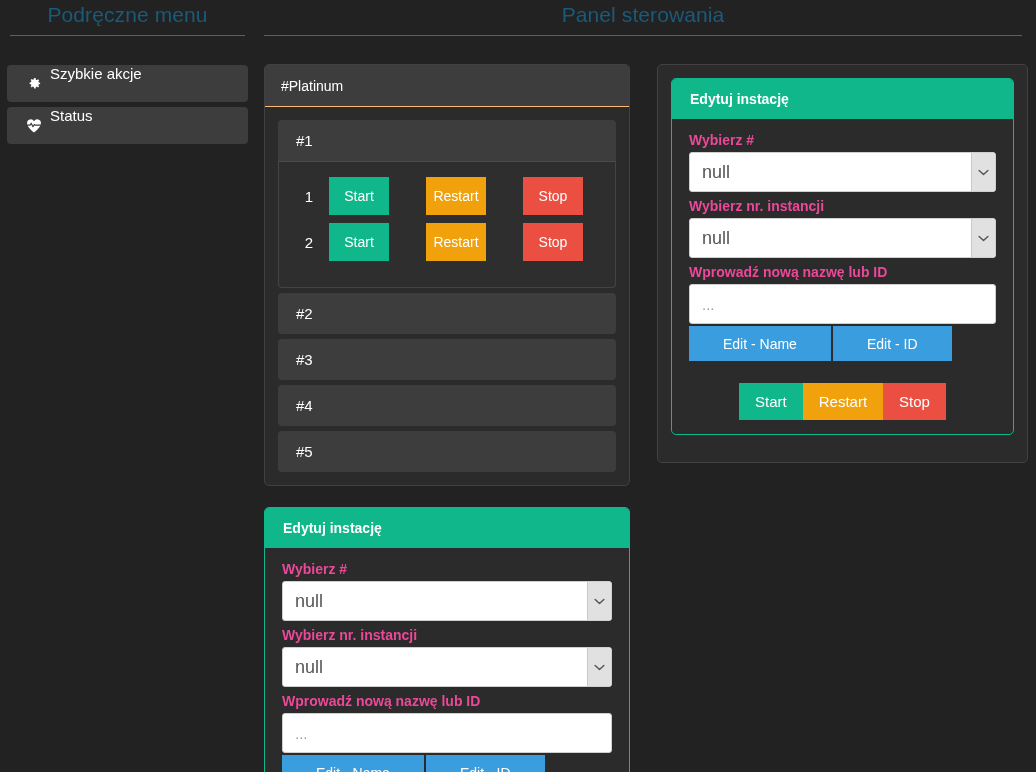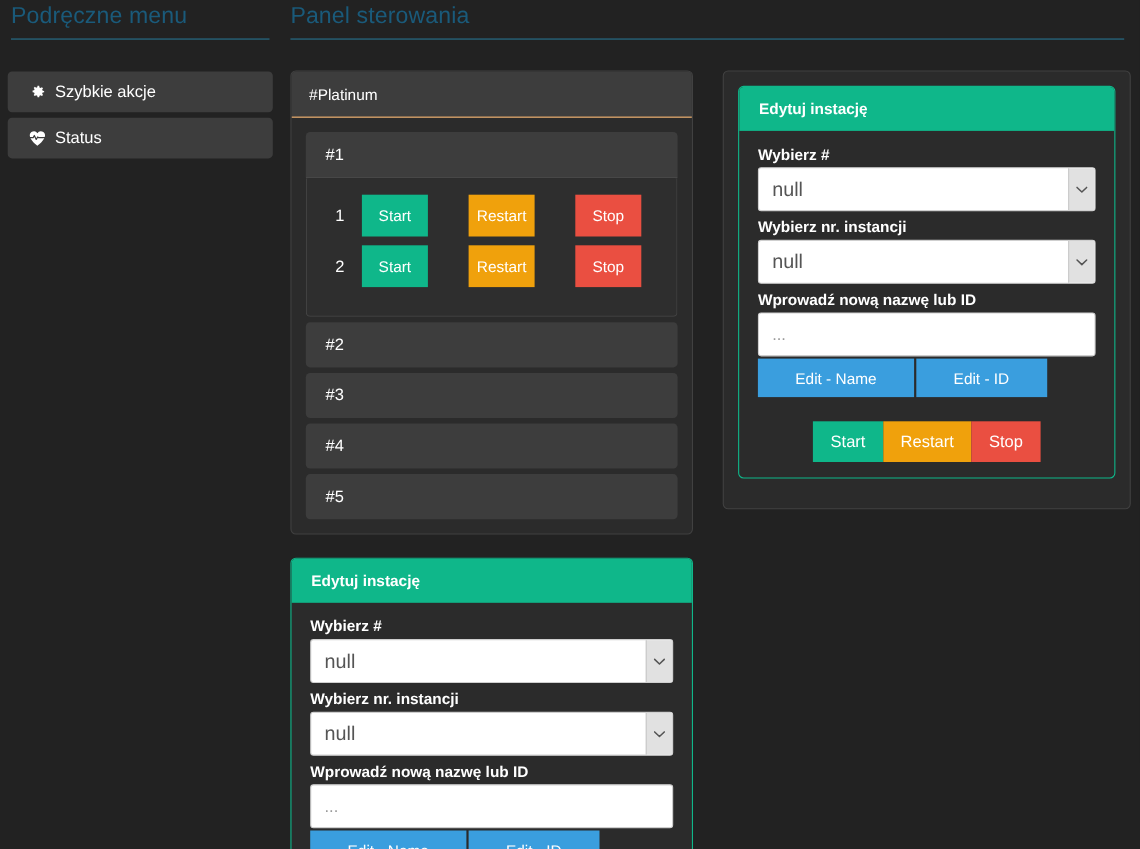--- a/index.html
+++ b/index.html
@@ -29,20 +29,21 @@
   .content {
     position: absolute;
     left: 255px; top: 0;
     width: 781px;
     height: 772px;
   }
 
   
   .section-head {
     padding: 0 10px;
+    text-align: center;
   }
   .section-title {
     color: #1a5a7a;
     font-size: 21px;
     font-weight: normal;
     line-height: 26px;
     padding-top: 2px;
     letter-spacing: .1px;
   }
   .section-rule {
@@ -52,21 +53,20 @@
   }
   .content .section-head { padding-left: 9px; padding-right: 14px; }
 
   
   .side-list {
     margin-top: 29px;
     padding: 0 7px;
   }
   .side-item {
     display: flex;
-    align-items: center;
     height: 37px;
     background: #3d3d3d;
     color: #ffffff;
     font-size: 15px;
     border-radius: 4px;
     padding-left: 18px;
     margin-bottom: 5px;
     cursor: pointer;
     user-select: none;
   }
@@ -175,21 +175,21 @@
   .edit-card-head {
     background: #0fb78a;
     color: #ffffff;
     font-size: 14px;
     padding: 12px 16px 12px 18px;
     font-weight: bold;
   }
   .edit-card-body { padding: 13px 17px 14px 17px; }
 
   .fld-label {
-    color: #ffffff;
+    color: #ec4899;
     font-size: 14px;
     font-weight: bold;
     margin-bottom: 4px;
     line-height: 16px;
   }
 
   .sel-wrap {
     position: relative;
     height: 40px;
     background: #ffffff;

